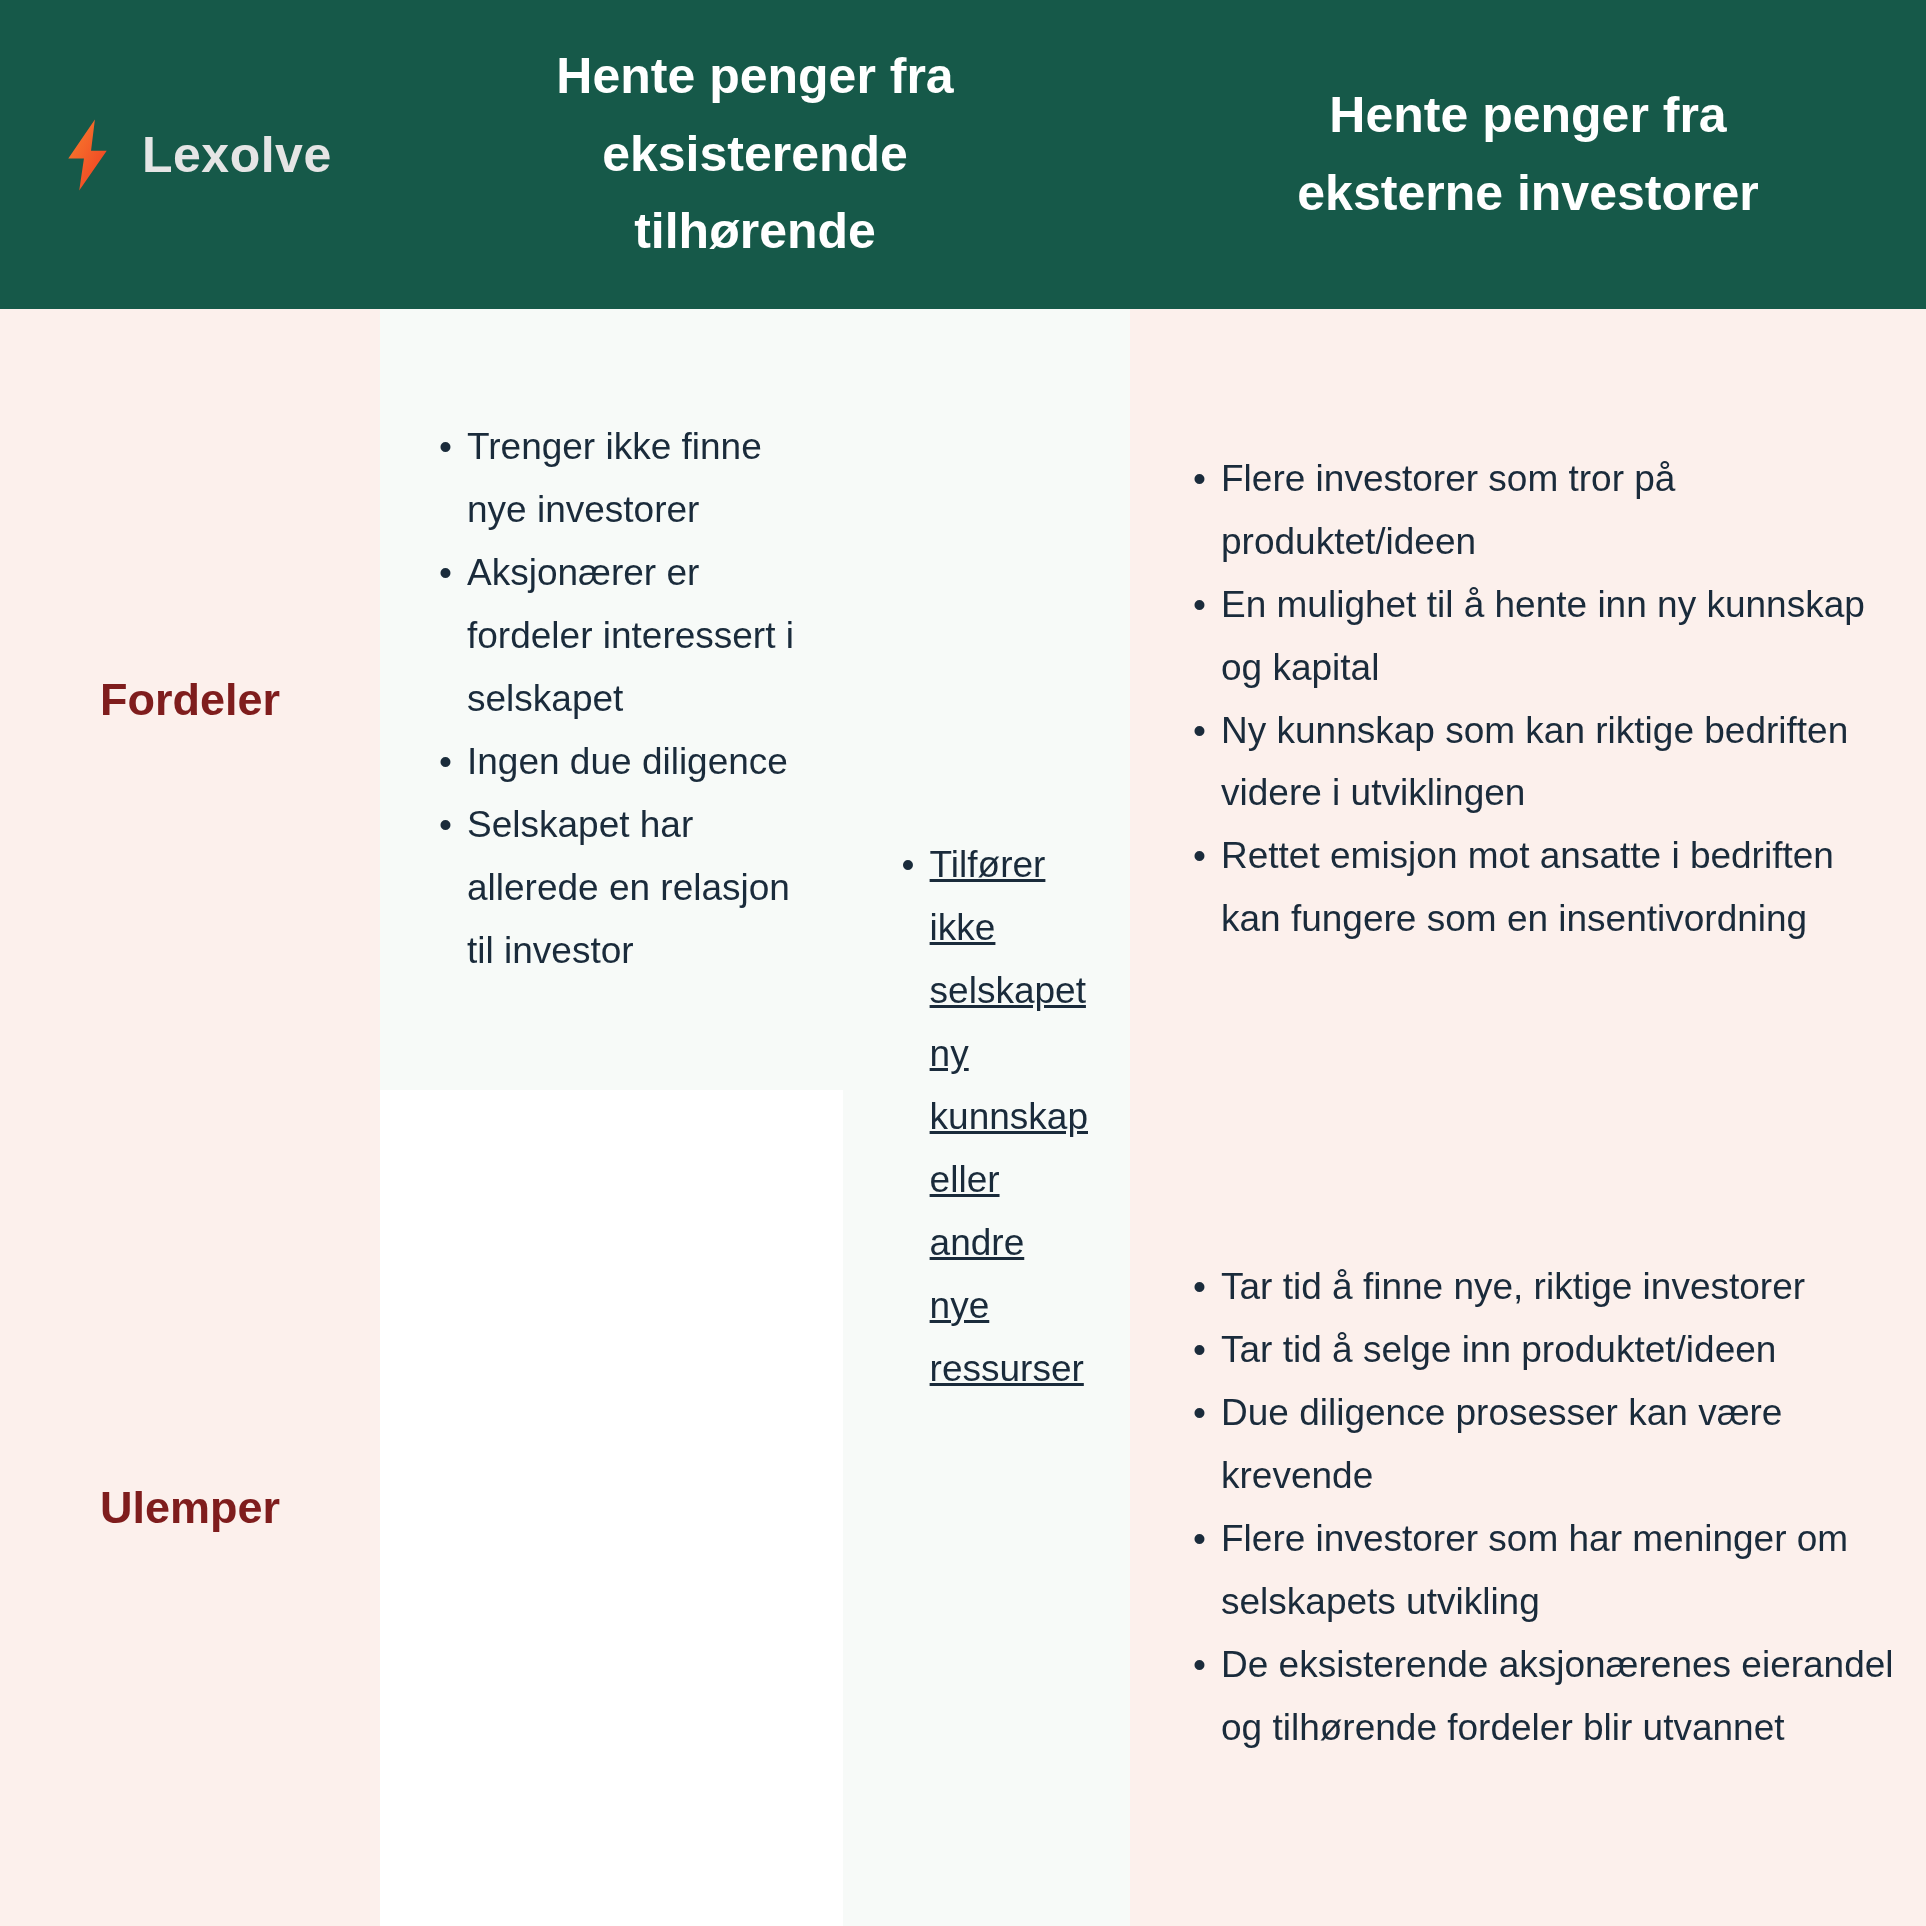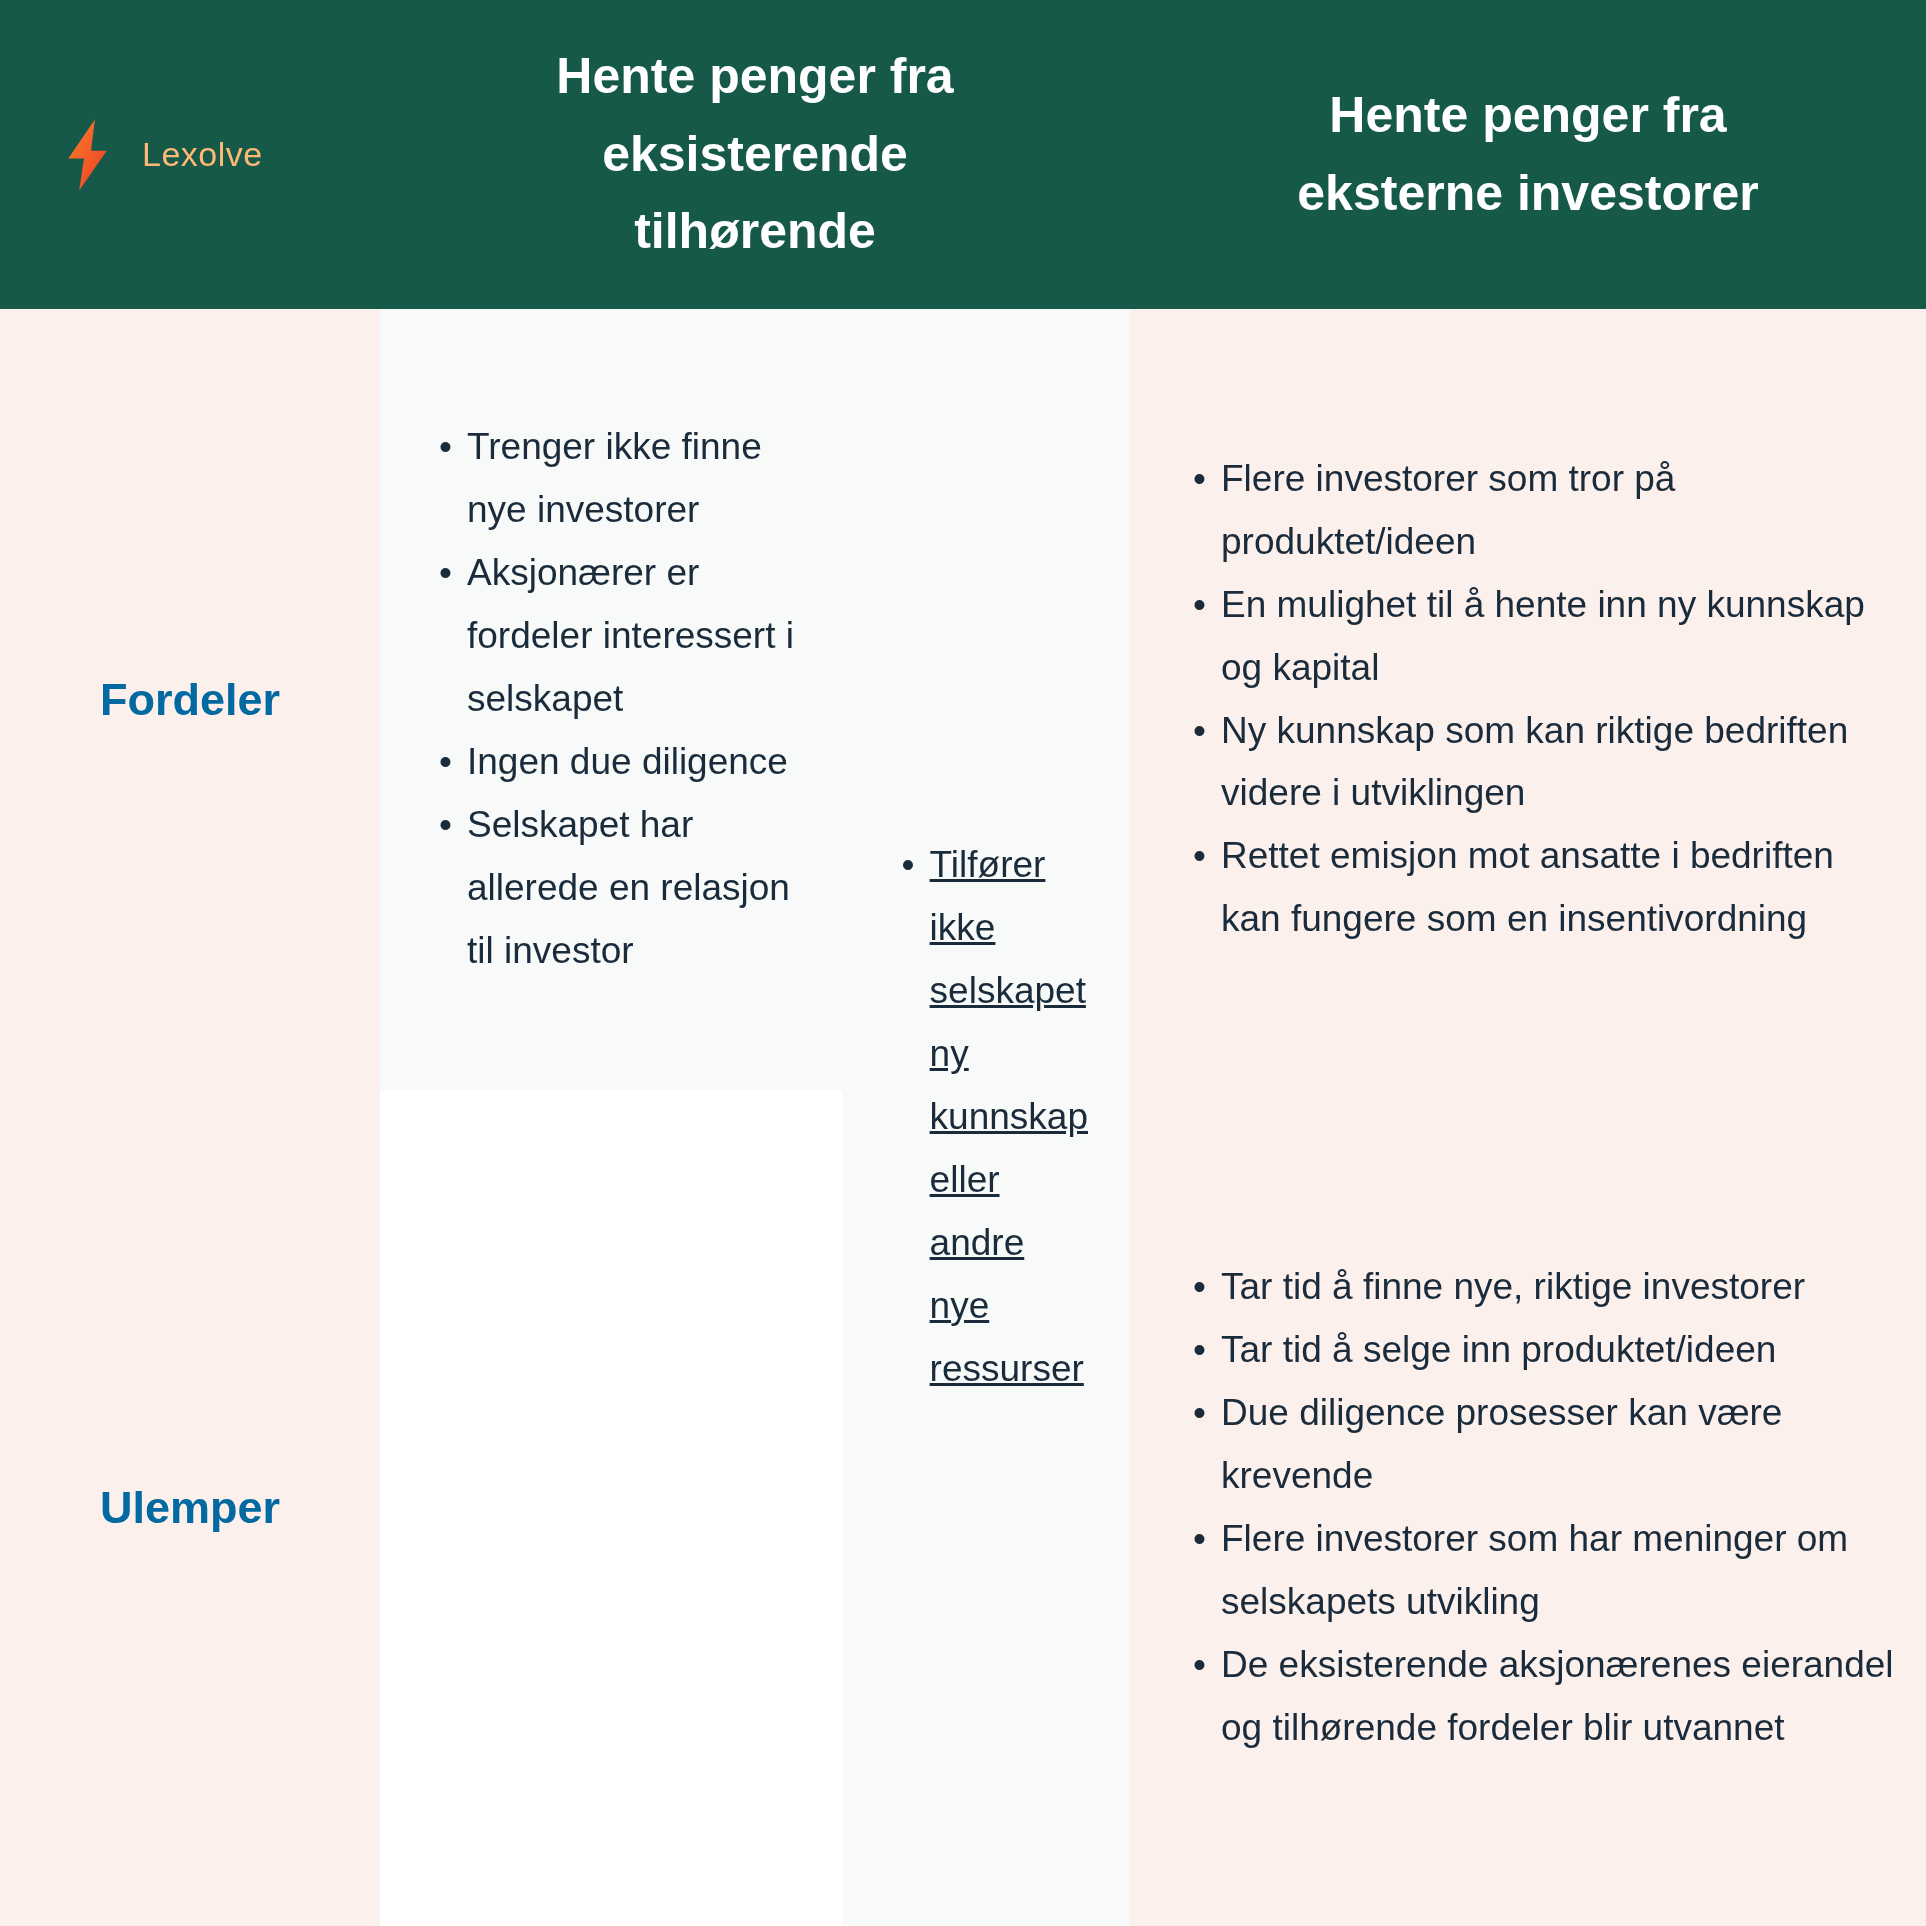--- a/index.html
+++ b/index.html
@@ -21,23 +21,23 @@
     align-items: center;
   }
   .logo {
     display: flex;
     align-items: center;
     gap: 19px;
     padding-left: 52px;
   }
   .logo svg { width: 71px; height: 80px; display: block; }
   .logo-text {
-    color: #fdba74;
-    font-size: 34px;
-    font-weight: 400;
+    color: #e5e5e5;
+    font-size: 50px;
+    font-weight: 700;
     letter-spacing: 0.5px;
   }
   .col-head {
     font-weight: 700;
     font-size: 50px;
     line-height: 1.55;
     color: #ffffff;
     text-align: center;
     justify-self: center;
   }
@@ -49,21 +49,21 @@
     display: grid;
     grid-template-columns: 380px 750px 796px;
     grid-template-rows: 781px 836px;
   }
   .row-label {
     display: flex;
     align-items: center;
     justify-content: center;
     font-weight: 700;
     font-size: 45px;
-    color: #0369a1;
+    color: #7f1d1d;
   }
   .row-label.r1 { grid-column: 1; grid-row: 1; }
   .row-label.r2 { grid-column: 1; grid-row: 2; text-align: center; }
 
   .mid-col {
     grid-column: 2;
     grid-row: 1 / 3;
     background: #ffffff;
     display: flex;
     flex-direction: row;

